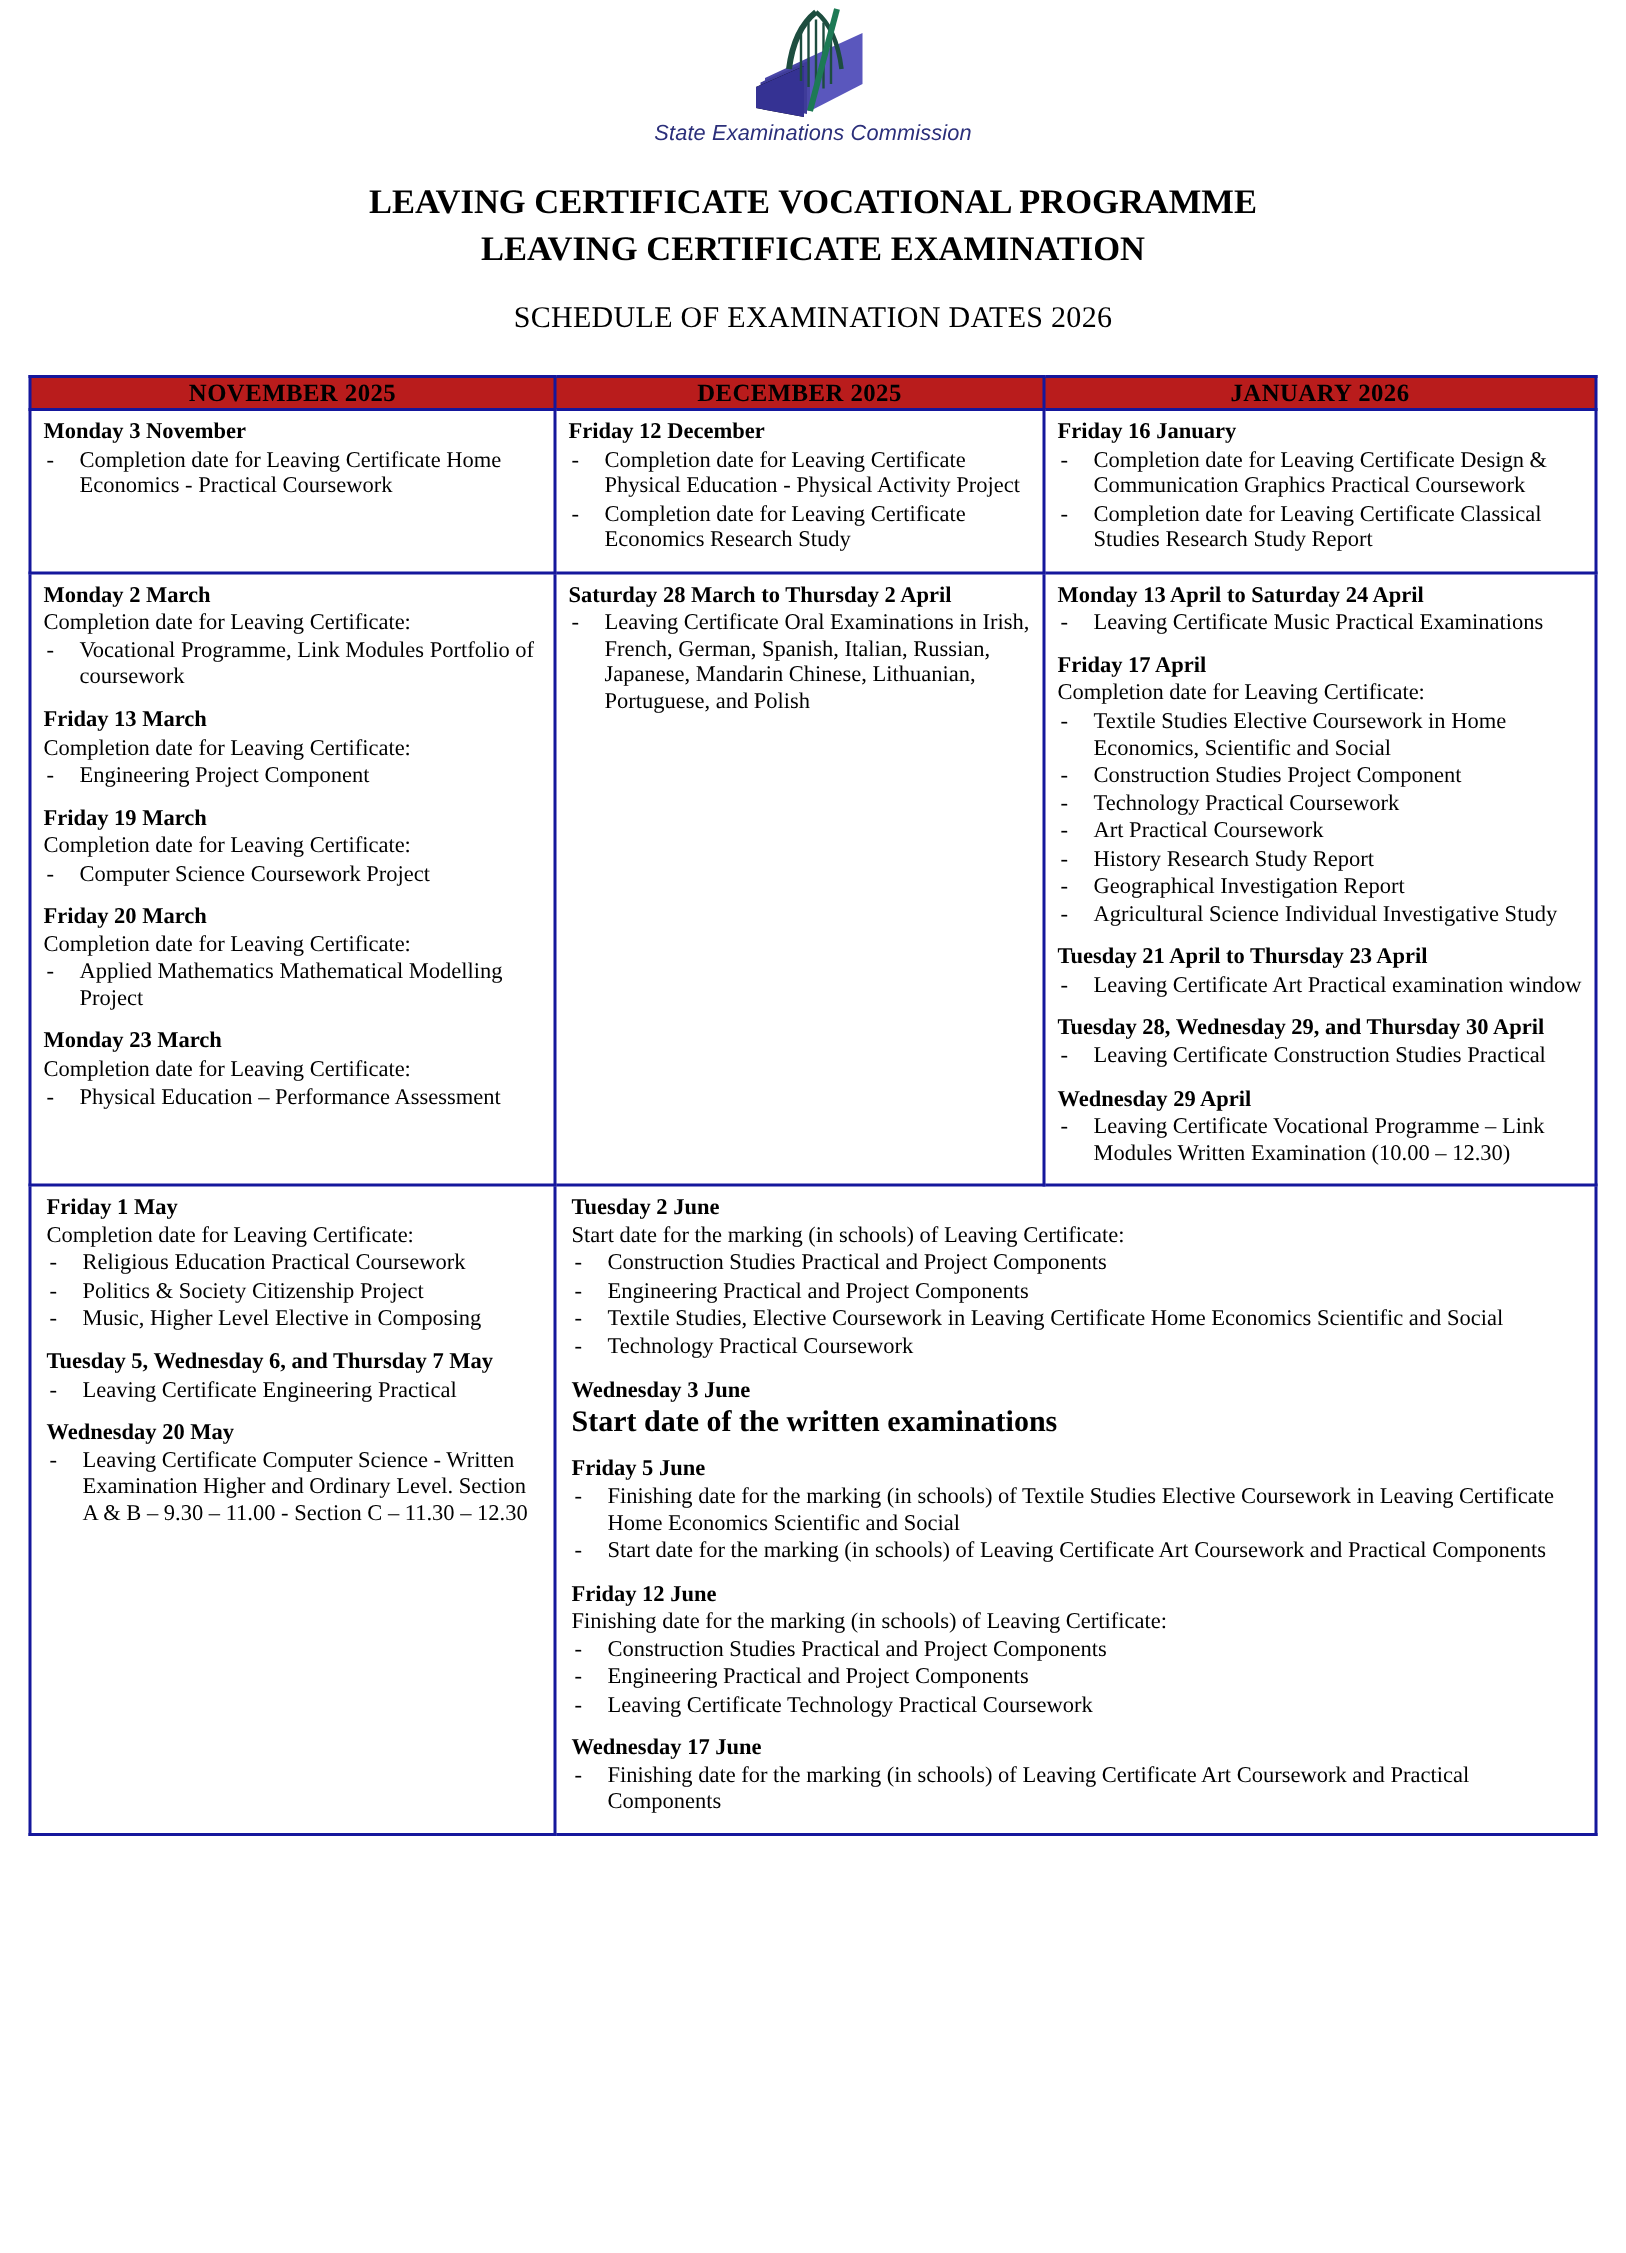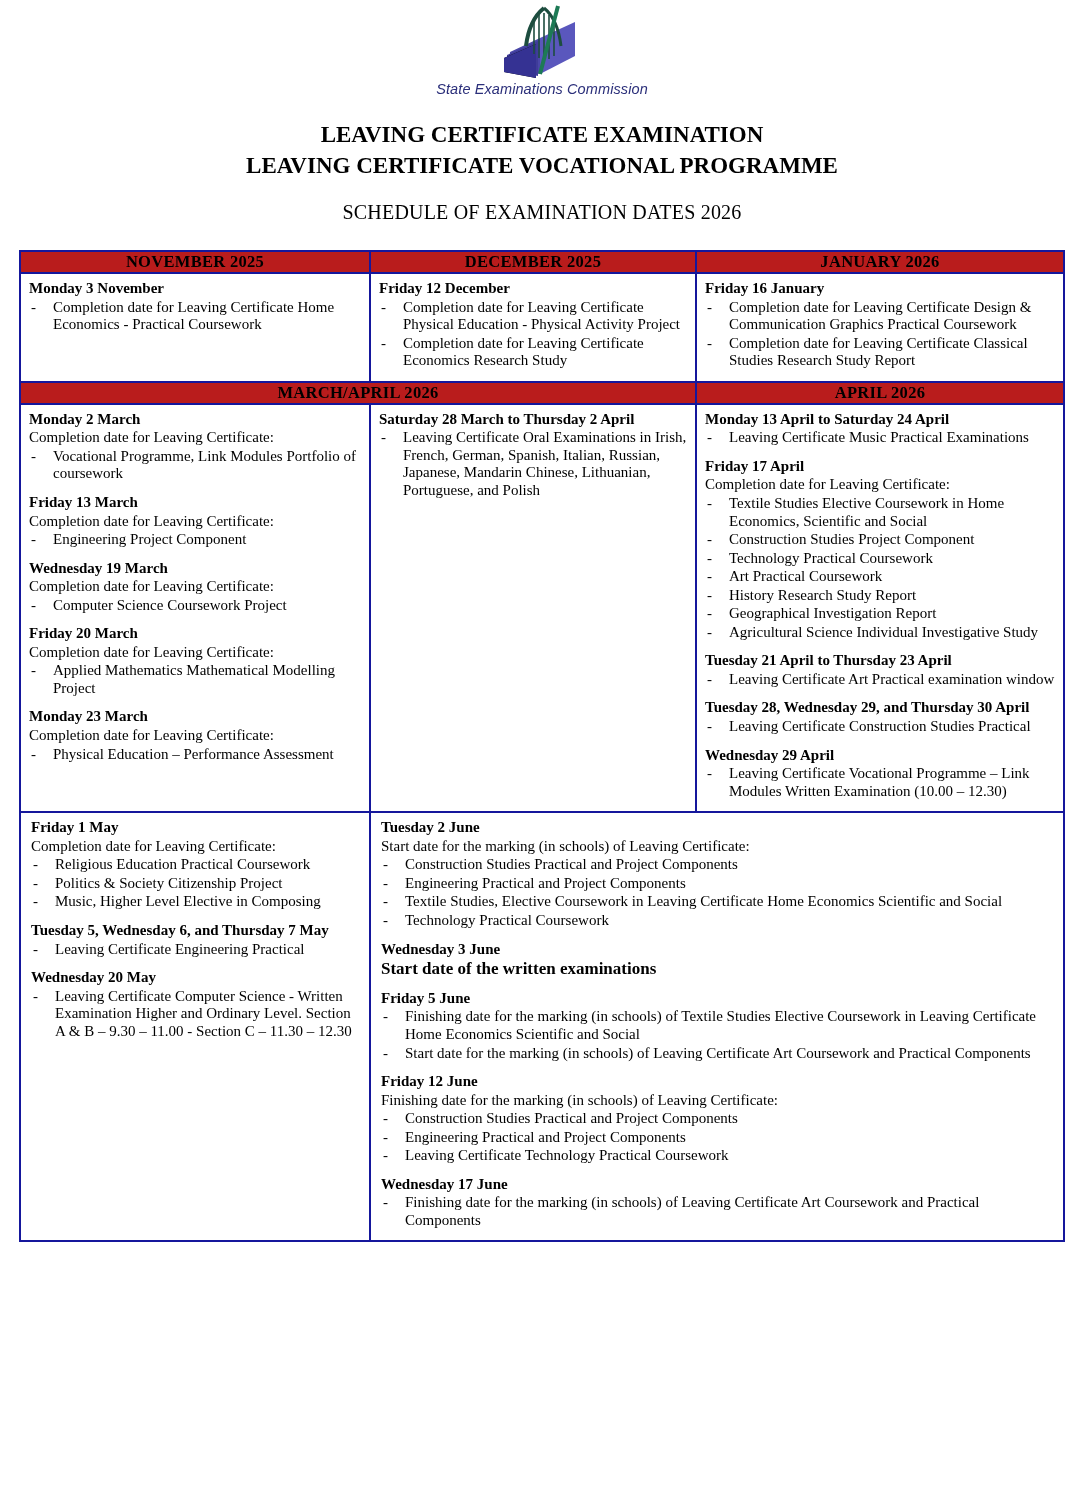--- a/index.html
+++ b/index.html
@@ -104,21 +104,21 @@
     padding-left: 24px;
     margin: 0 0 1px 0;
   }
   ul.items li::before {
     content: "-";
     position: absolute;
     left: 2px;
     top: 0;
   }
 
-  .emphasis { font-weight: bold; font-size: 17px; margin: 1px 0 0 0; }
+  .emphasis { font-weight: bold; font-size: 20px; margin: 1px 0 0 0; }
 </style>
 </head>
 <body>
 
 <div class="logo-block">
   <div class="logo-mark">
     <svg width="160" height="76" viewBox="0 0 160 76" xmlns="http://www.w3.org/2000/svg" aria-hidden="true">
 
       <g>
         <path d="M48 48 L78 34 L78 70 L48 64 Z" fill="#4a47a8"></path>
@@ -139,22 +139,22 @@
         <line x1="87" y1="11" x2="87" y2="55"></line>
         <line x1="92" y1="15" x2="92" y2="52"></line>
       </g>
       <path d="M96 2 L78 70" stroke="#1d7a55" stroke-width="4" fill="none"></path>
     </svg>
   </div>
   <div class="logo-line2">State Examinations Commission</div>
 </div>
 
 <div class="doc-title">
+  <div>LEAVING CERTIFICATE VOCATIONAL PROGRAMME</div>
   <div>LEAVING CERTIFICATE EXAMINATION</div>
-  <div>LEAVING CERTIFICATE VOCATIONAL PROGRAMME</div>
 </div>
 <div class="doc-subtitle">SCHEDULE OF EXAMINATION DATES 2026</div>
 
 <table class="sched">
   <colgroup>
     <col style="width:350px">
     <col style="width:326px">
     <col style="width:368px">
   </colgroup>
 
@@ -193,44 +193,40 @@
               <div class="date">Friday 16 January</div>
               <ul class="items">
                 <li>Completion date for Leaving Certificate Design &amp; Communication Graphics Practical Coursework</li>
                 <li>Completion date for Leaving Certificate Classical Studies Research Study Report</li>
               </ul>
             </div>
           </div>
     </td>
   </tr>
 
+
   <tr>
-    <td class="month-head" colspan="2">MARCH/APRIL 2026</td>
-    <td class="month-head">APRIL 2026</td>
-  </tr>
-
-  <tr>
     <td>
       <div class="cell">
             <div class="grp">
               <div class="date">Monday 2 March</div>
               <div class="lead">Completion date for Leaving Certificate:</div>
               <ul class="items">
                 <li>Vocational Programme, Link Modules Portfolio of coursework</li>
               </ul>
             </div>
             <div class="grp">
               <div class="date">Friday 13 March</div>
               <div class="lead">Completion date for Leaving Certificate:</div>
               <ul class="items">
                 <li>Engineering Project Component</li>
               </ul>
             </div>
             <div class="grp">
-              <div class="date">Wednesday 19 March</div>
+              <div class="date">Friday 19 March</div>
               <div class="lead">Completion date for Leaving Certificate:</div>
               <ul class="items">
                 <li>Computer Science Coursework Project</li>
               </ul>
             </div>
             <div class="grp">
               <div class="date">Friday 20 March</div>
               <div class="lead">Completion date for Leaving Certificate:</div>
               <ul class="items">
                 <li>Applied Mathematics Mathematical Modelling Project</li>

